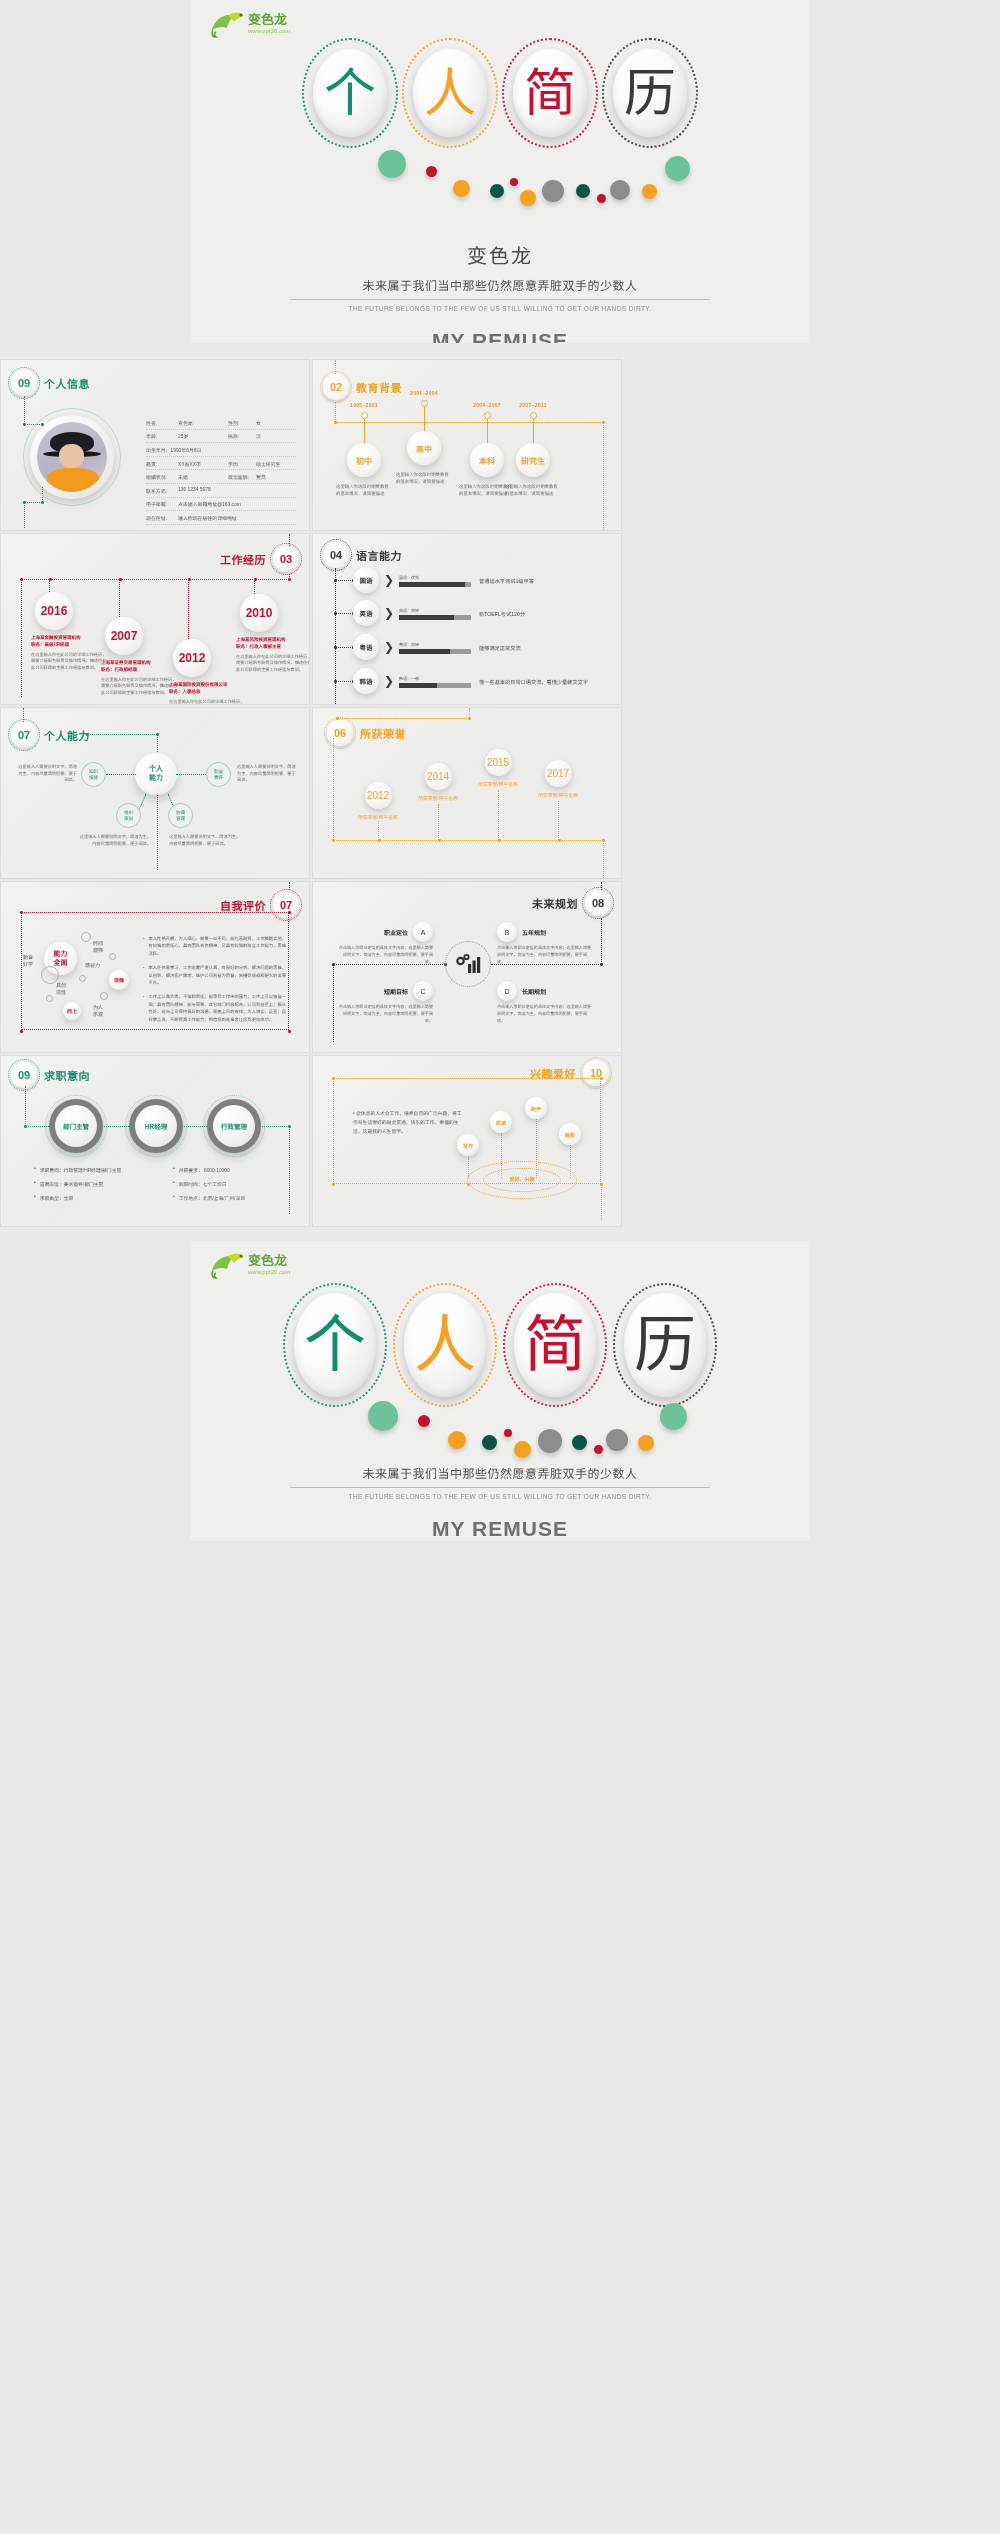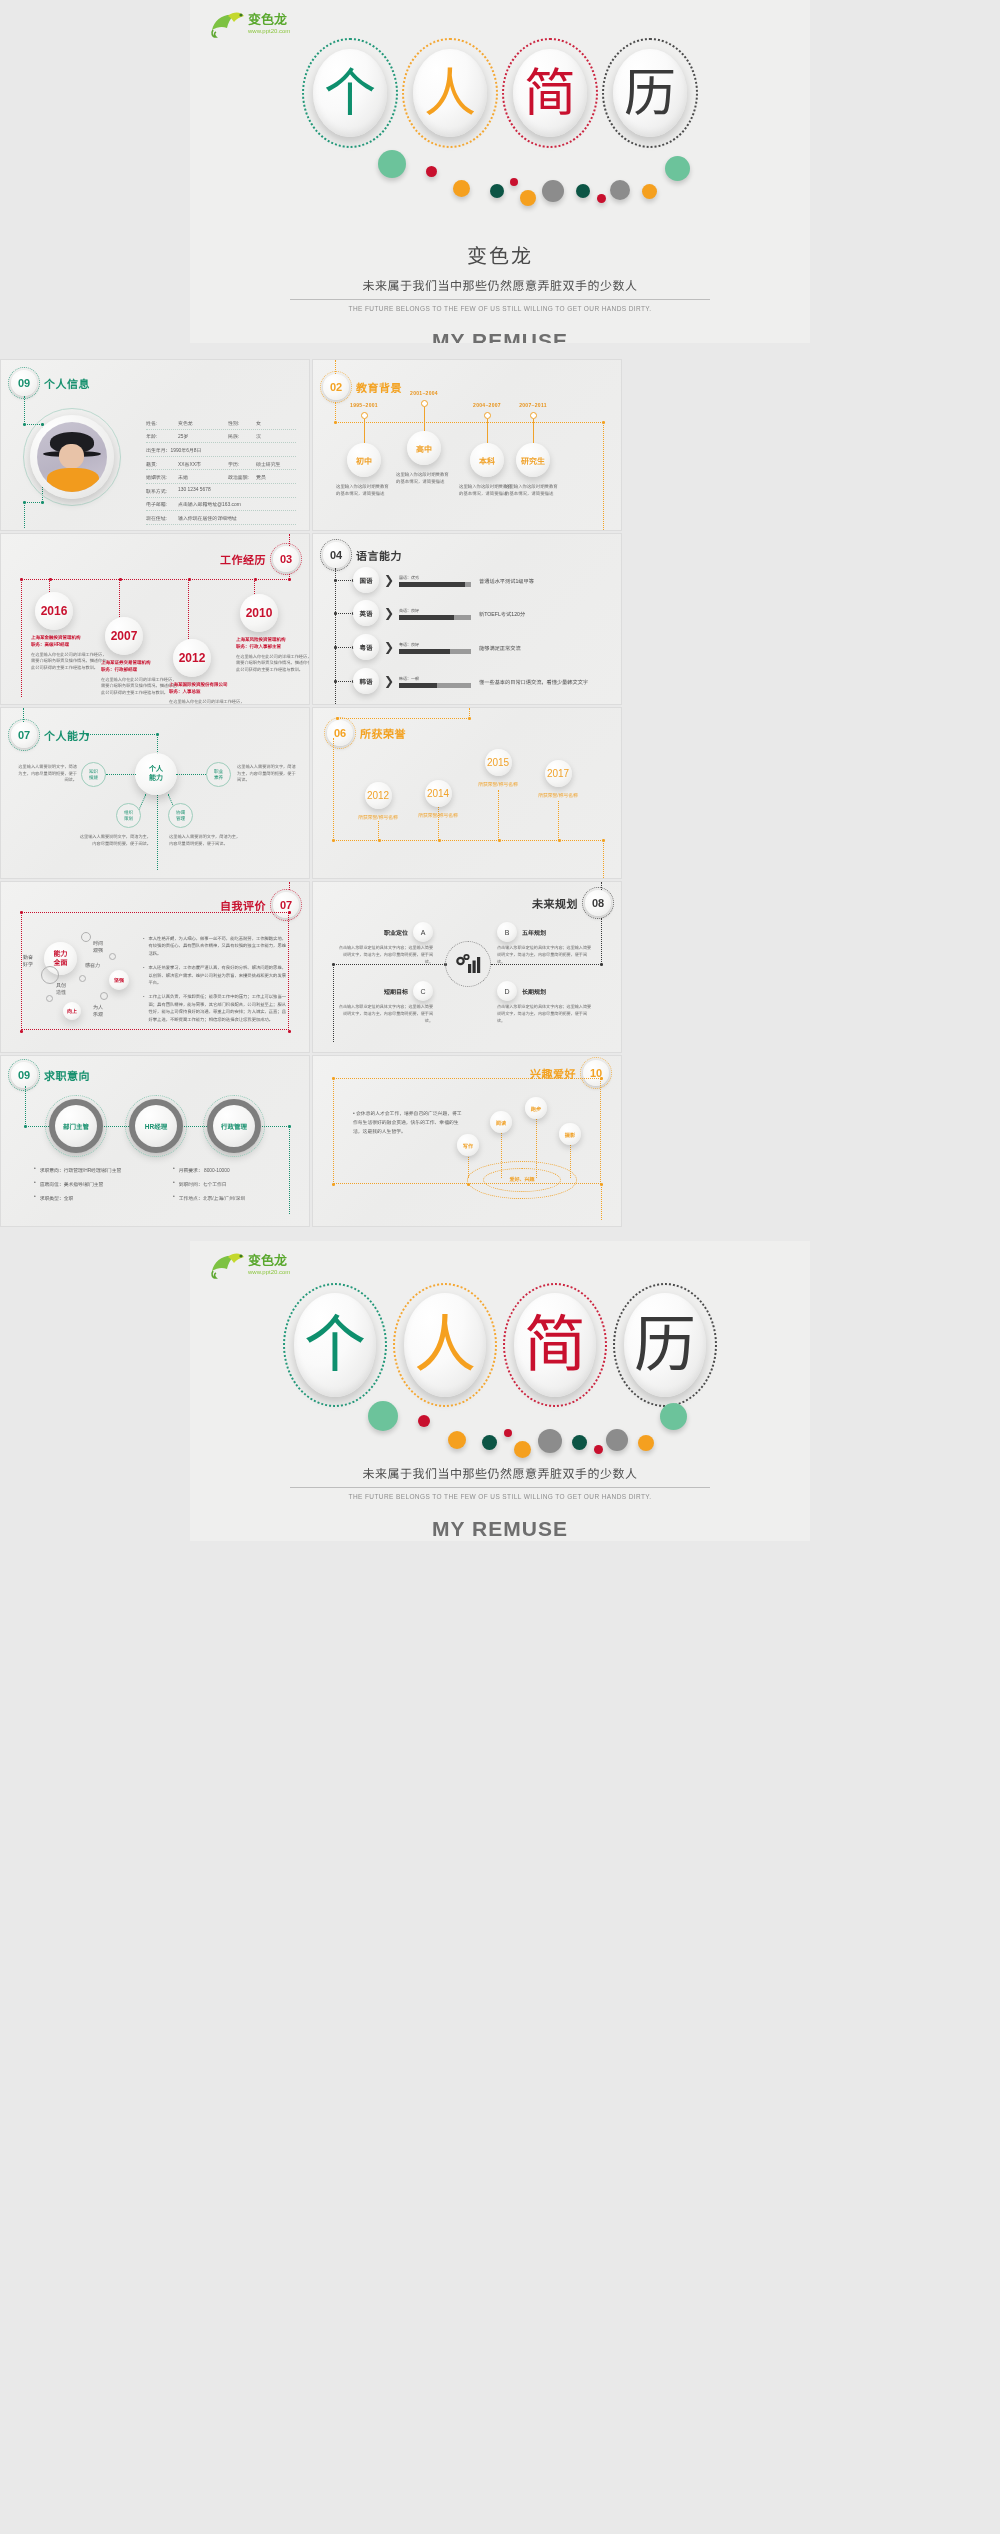--- a/index.html
+++ b/index.html
@@ -605,21 +605,21 @@
       <span class="gdot" style="left:245px;top:131px;background:#f3a222"></span>
       <div class="dline v b-orange" style="left:65px;top:113px;height:19px"></div>
       <div class="dline v b-orange" style="left:125px;top:96px;height:36px"></div>
       <div class="dline v b-orange" style="left:185px;top:82px;height:50px"></div>
       <div class="dline v b-orange" style="left:245px;top:93px;height:39px"></div>
 
       <div class="hon-item" style="left:33px;top:74px">
         <div class="hon-ball">2012</div>
         <div class="hon-lbl">所获荣誉/称号名称</div>
       </div>
-      <div class="hon-item" style="left:93px;top:72px">
+      <div class="hon-item" style="left:93px;top:55px">
         <div class="hon-ball">2014</div>
         <div class="hon-lbl">所获荣誉/称号名称</div>
       </div>
       <div class="hon-item" style="left:153px;top:41px">
         <div class="hon-ball">2015</div>
         <div class="hon-lbl">所获荣誉/称号名称</div>
       </div>
       <div class="hon-item" style="left:213px;top:52px">
         <div class="hon-ball">2017</div>
         <div class="hon-lbl">所获荣誉/称号名称</div>

